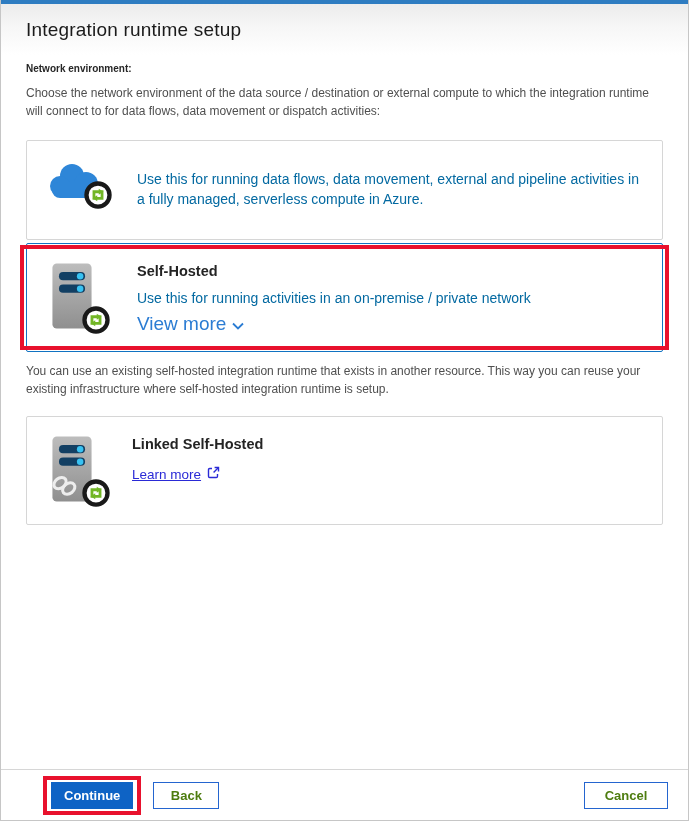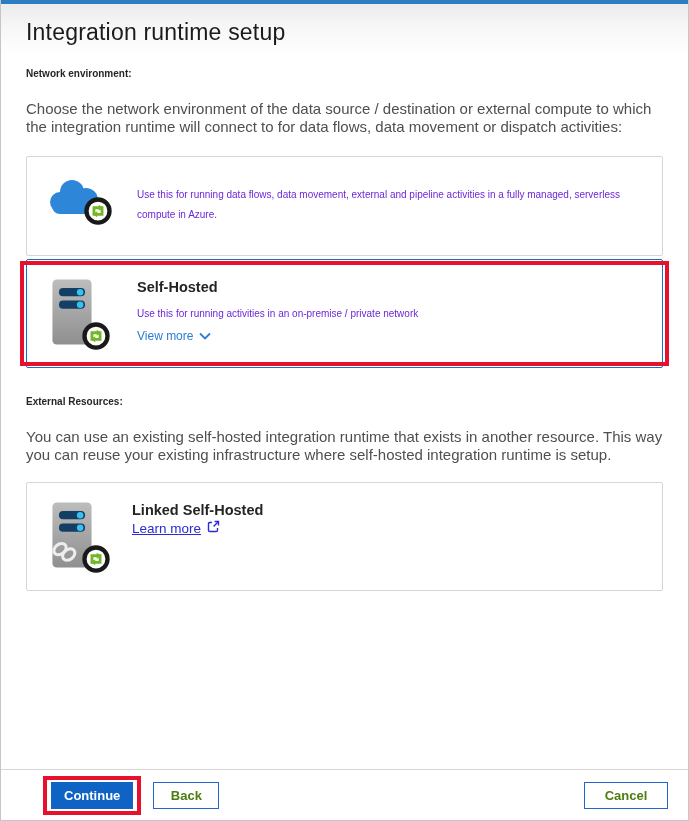--- a/index.html
+++ b/index.html
@@ -13,31 +13,31 @@
     position: relative;
     width: 689px; height: 821px;
     border: 1px solid #c6c6c6;
     border-top: none;
     background: linear-gradient(180deg, #eaeaea 0px, #f7f7f7 28px, #ffffff 55px);
   }
   .topbar { height: 4px; background: #2e7cc1; width: 100%; }
   .content { padding: 0 25px; }
   .page-title {
     margin-top: 15px;
-    font-size: 23px; font-weight: 400; color: #1b1b1b;
+    font-size: 19px; font-weight: 400; color: #1b1b1b;
     letter-spacing: .2px;
   }
   .section-heading {
     font-size: 10px; font-weight: 700; color: #262626;
   }
   .section-heading.network { margin-top: 22px; }
   .section-heading.external { margin-top: 28px; }
   .section-desc {
-    margin-top: 21px;
-    font-size: 15px; color: #4f4f4f; line-height: 18px;
+    margin-top: 10px;
+    font-size: 12px; color: #4f4f4f; line-height: 18px;
     max-width: 645px;
   }
   .card {
     margin-top: 20px;
     border: 1px solid #d6d6d6; border-radius: 2px;
     background: #fff;
     display: flex; align-items: flex-start; gap: 26px;
     padding: 17px 20px 16px 20px;
     min-height: 100px;
     cursor: pointer;
@@ -51,32 +51,32 @@
     pointer-events: none; z-index: 3;
   }
   .card-annotation { left: -6px; right: -6px; top: 2px; bottom: 2px; }
   .icon-wrap { position: relative; width: 64px; flex: 0 0 64px; }
   .icon-wrap .badge { position: absolute; }
   .cloud-badge { right: -2px; bottom: -4px; }
   .server-badge { right: 0px; bottom: -4px; }
   .card-body { padding-top: 2px; }
   .card-title { font-size: 14.5px; font-weight: 700; color: #242424; }
   .card-desc {
-    margin-top: 9px; font-size: 10px; color: #6d28d9;
+    margin-top: 9px; font-size: 14px; color: #0369a1;
     line-height: 20px; max-width: 548px;
   }
   .inline-link {
     display: inline-flex; align-items: center; gap: 6px;
-    font-size: 12px; color: #2b7cd3; text-decoration: none;
+    font-size: 19px; color: #2b7cd3; text-decoration: none;
     margin-top: 5px; cursor: pointer;
   }
   .learn-link {
     display: inline-flex; align-items: flex-end; gap: 6px;
     font-size: 13.5px; color: #2a2ad6; text-decoration: underline;
-    margin-top: 2px; cursor: pointer;
+    margin-top: 14px; cursor: pointer;
   }
   .footer {
     position: absolute; left: 0; right: 0; bottom: 0;
     height: 51px; border-top: 1px solid #d6d6d6;
     display: flex; align-items: center;
     padding: 0 20px; background: #fff;
   }
   .btn {
     font-family: "Liberation Sans", sans-serif;
     font-size: 13px; font-weight: 700;
@@ -176,21 +176,20 @@
             <span>
               <svg width="12" height="8" viewBox="0 0 12 8">
                   <path d="M1 1.5 6 6.5 11 1.5" stroke="#2b7cd3" stroke-width="1.8" fill="none"></path>
                 </svg>
             </span>
           </a>
         </div>
       </div>
     </div>
 
-    <div class="section-heading external">External Resources:</div>
     <p class="section-desc">You can use an existing self-hosted integration runtime that exists in another resource. This way you can reuse your existing infrastructure where self-hosted integration runtime is setup.</p>
 
     <div class="card" style="margin-top:18px;gap:21px;">
       <div class="icon-wrap">
         <svg width="50" height="70" viewBox="0 0 46 64">
           <defs>
             <linearGradient id="srvB" x1="0" y1="0" x2="0" y2="1">
               <stop offset="0" stop-color="#bdbdbd"></stop>
                 <stop offset="1" stop-color="#8f8f8f"></stop>
             </linearGradient>

